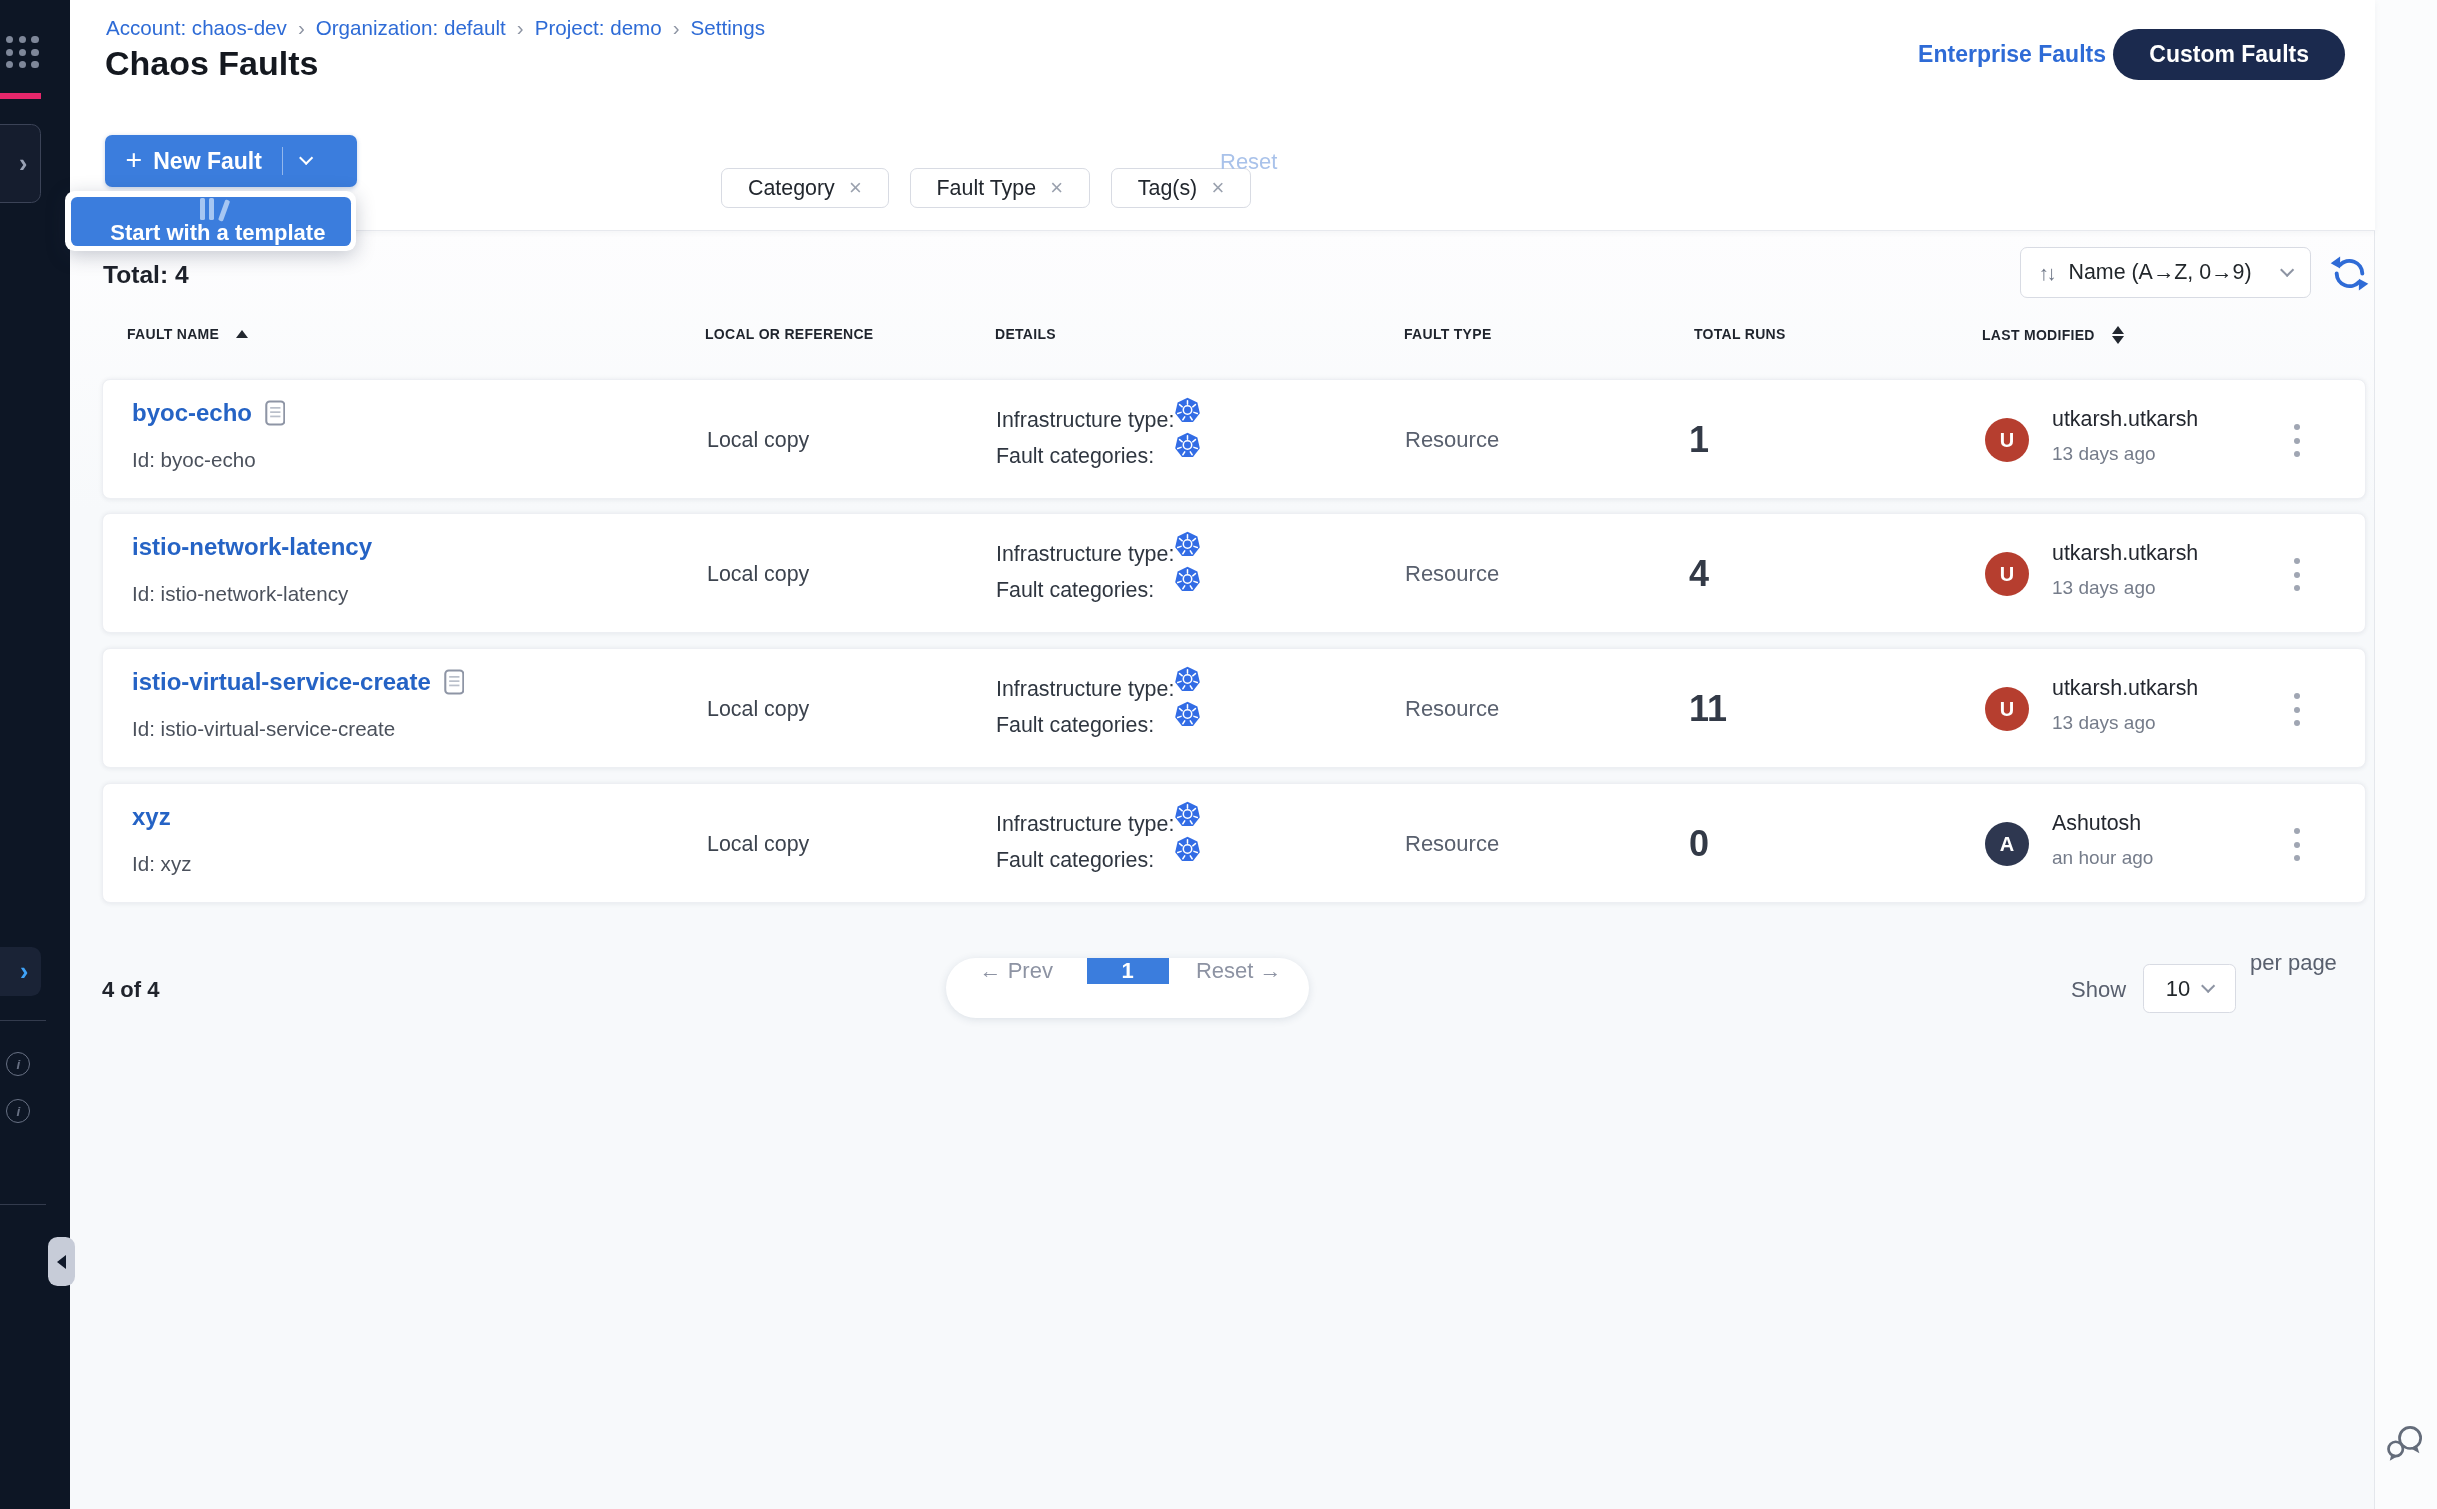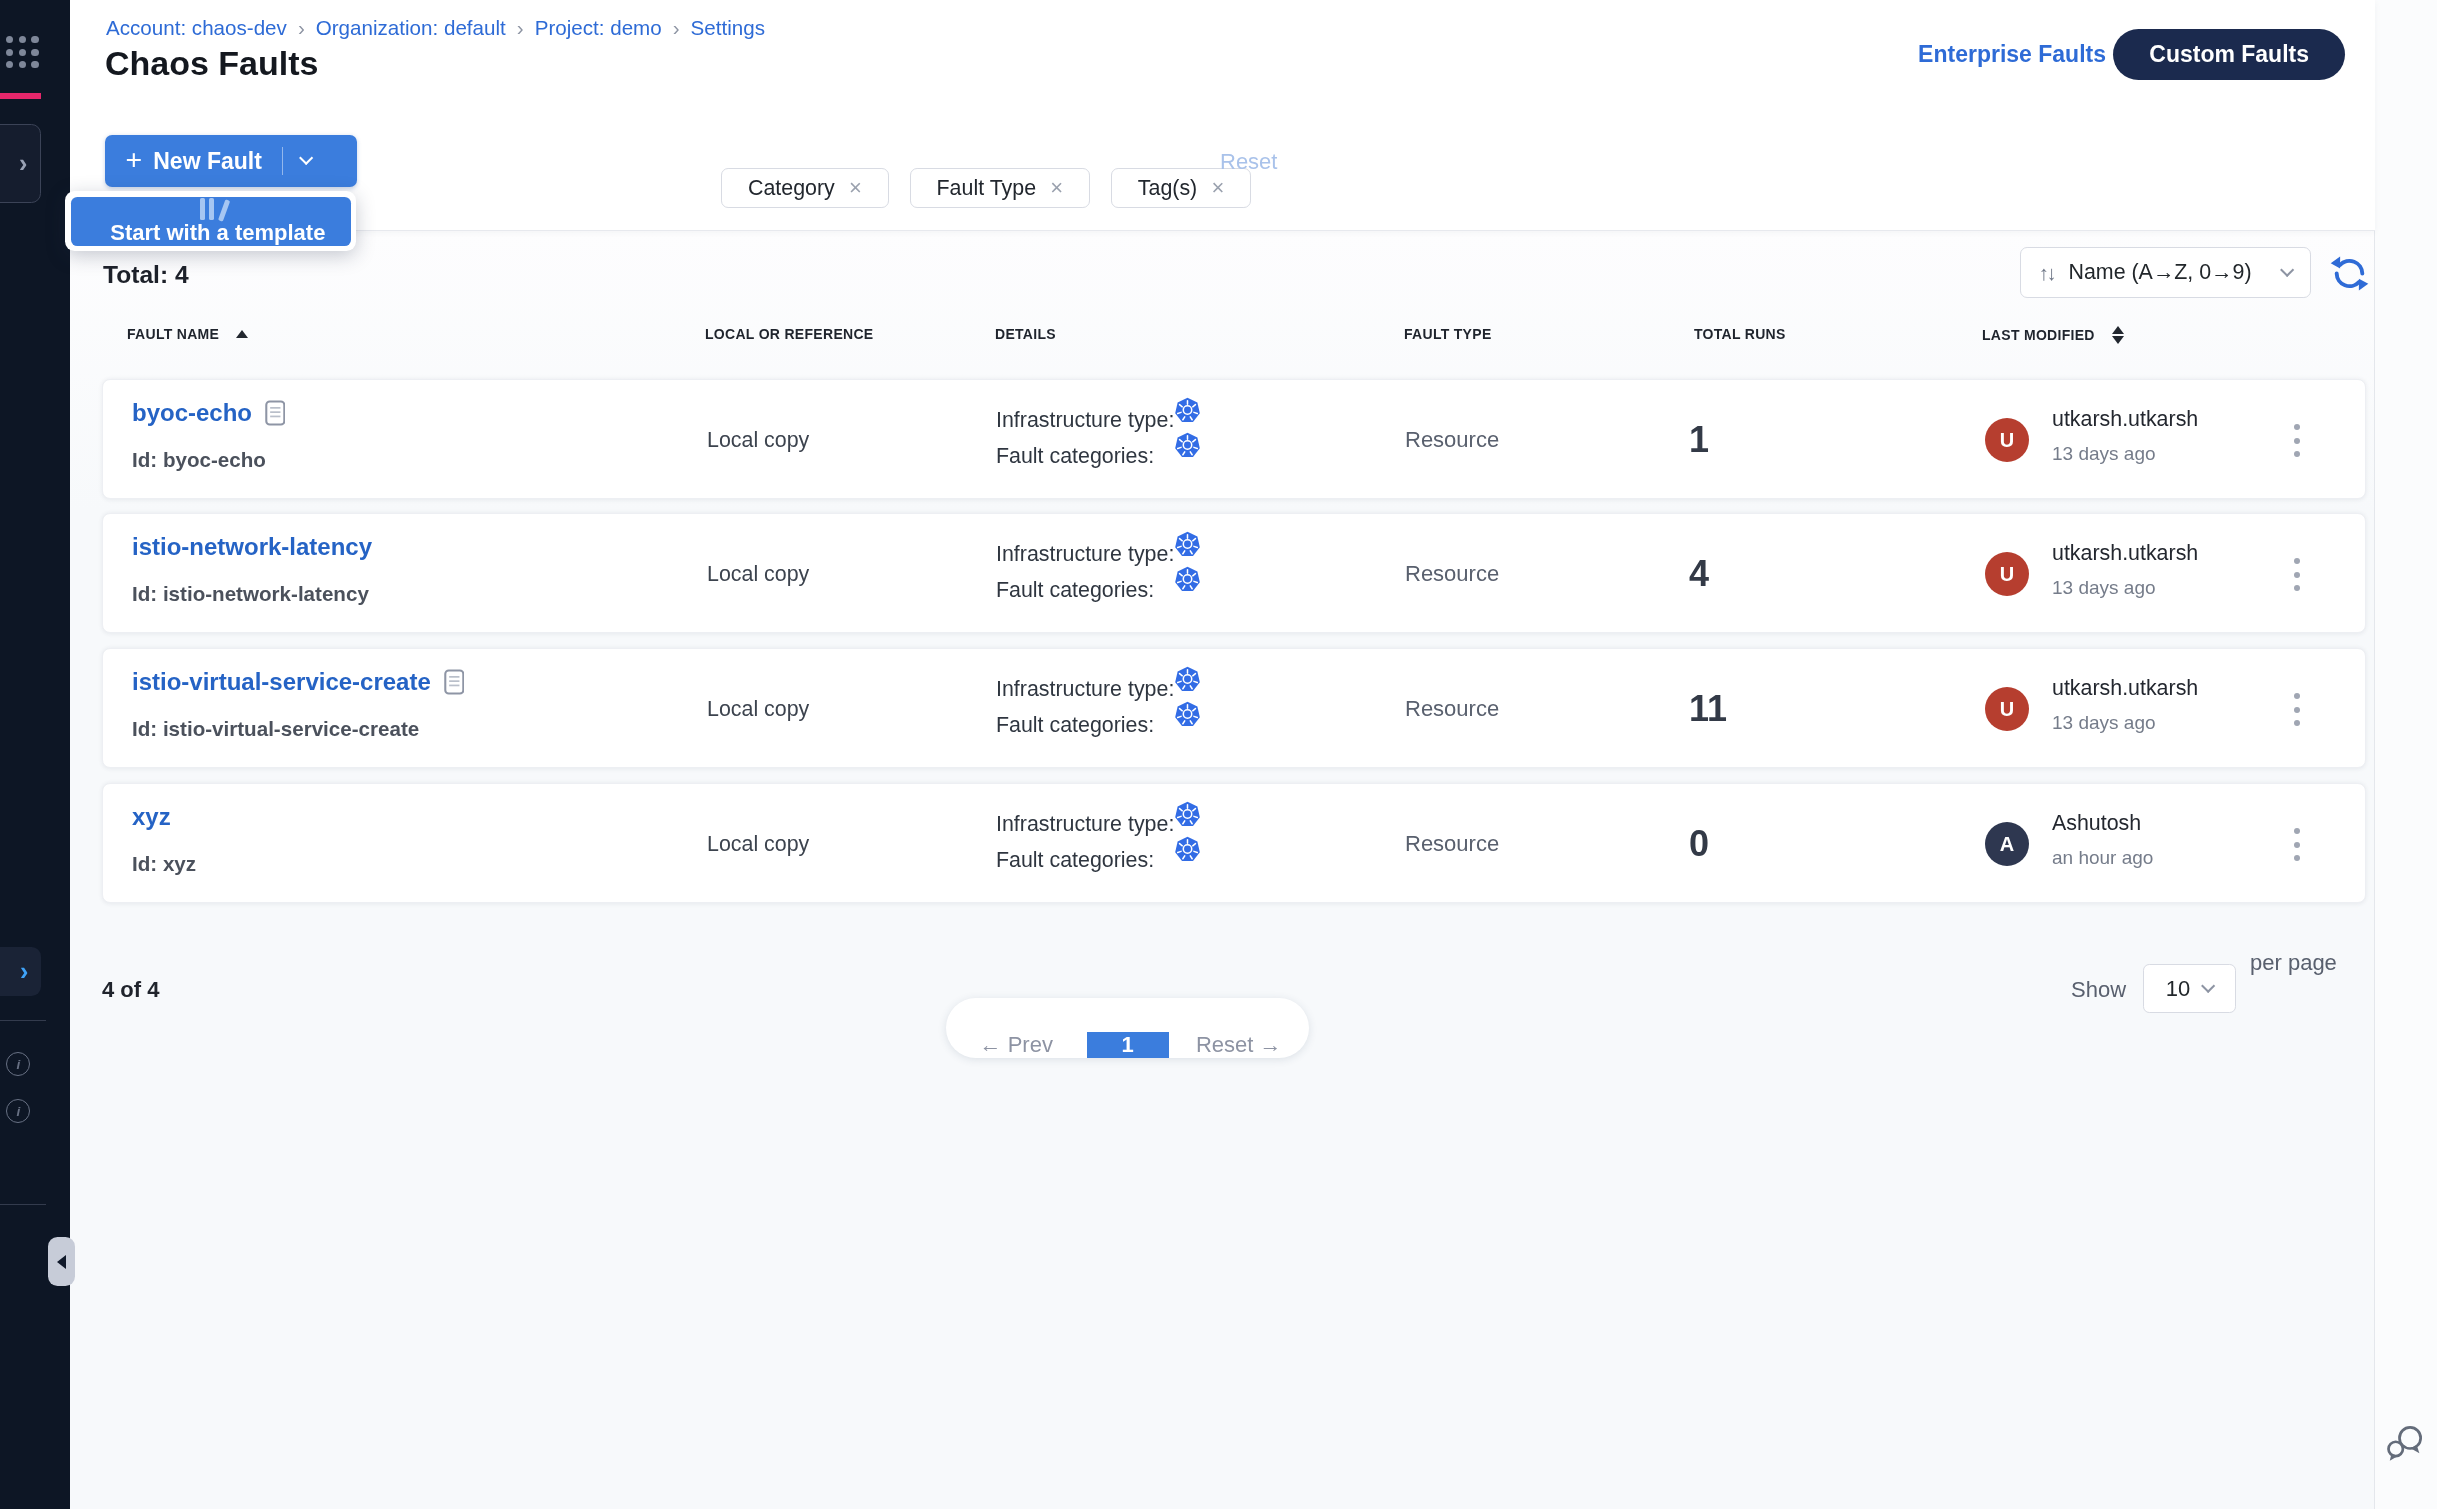--- a/index.html
+++ b/index.html
@@ -107,21 +107,21 @@
   .sort-both { display:flex; flex-direction:column; gap:2.4px; }
   .sort-both .u { width:0;height:0;border-left:6.3px solid transparent;border-right:6.3px solid transparent;
                   border-bottom:8px solid #22272f; }
   .sort-both .d { width:0;height:0;border-left:6.3px solid transparent;border-right:6.3px solid transparent;
                   border-top:8px solid #22272f; }
 
   .row-card { position:absolute; left:32px; width:2264px; height:120px; background:#fff;
               border:0.8px solid #edeff3; border-radius:8px; box-shadow:0 0.8px 4px rgba(35,55,75,.08); }
   .fname { position:absolute; left:29px; top:19px; display:flex; align-items:center; gap:12.7px; }
   .fname .nm { font-size:24px; font-weight:bold; color:#2563c5; cursor:pointer; }
-  .fid { position:absolute; left:29px; top:68px; font-size:20.6px; color:#4b515c;font-weight:bold; }
+  .fid { position:absolute; left:29px; top:68px; font-size:20.6px; color:#4b515c; }
   .flocal { position:absolute; left:604px; top:0; height:120px; display:flex; align-items:center;
             font-size:21.4px; color:#3c434e; }
   .fdetails { position:absolute; left:893px; top:22px; font-size:21.4px; color:#2f3640; line-height:36px; }
   .k8s-col { position:absolute; left:1071px; top:17.4px; display:flex; flex-direction:column; gap:8px; }
   .ftype { position:absolute; left:1302px; top:0; height:120px; display:flex; align-items:center;
            font-size:22px; color:#59606e; }
   .fruns { position:absolute; left:1586px; top:0; height:120px; display:flex; align-items:center;
            font-size:36px; font-weight:bold; color:#333a47; }
   .avatar { position:absolute; left:1882px; top:38px; width:44px; height:44px; border-radius:50%;
             color:#fff; font-size:20px; font-weight:bold; display:flex; align-items:center;
@@ -133,21 +133,21 @@
   .kebab { position:absolute; left:2188px; top:41px; display:flex; flex-direction:column; gap:7.1px;
            cursor:pointer; padding:3.2px; }
   .kebab i { width:6.3px; height:6.3px; border-radius:50%; background:#a0a6b3; display:block; }
 
   .doc-icon { display:inline-block; }
 
   
   .page-count { position:absolute; left:32px; top:977px; font-size:22px; font-weight:bold; color:#20242c; }
   .pager { position:absolute; left:876px; top:958px; width:363px; height:60px; background:#fff;
            border-radius:30px; box-shadow:0 1.6px 8px rgba(40,60,90,.13); display:flex;
-           overflow:hidden; align-items:flex-end;margin-top:40px; }
+           overflow:hidden; align-items:flex-start; }
   .pager .pg-prev, .pager .pg-next { flex:1; display:flex; align-items:center; justify-content:center;
            font-size:22px; color:#8d93a3; cursor:pointer; }
   .pager .pg-active { width:82px; background:#3b7ddd; color:#fff; font-size:22px; font-weight:600;
            display:flex; align-items:center; justify-content:center; cursor:pointer; }
   .show-lbl { position:absolute; left:2001px; top:977px; font-size:22px; color:#59606e; }
   .size-select { position:absolute; left:2073px; top:964px; width:93px; height:49px; background:#fff;
                  border:0.8px solid #d8dbe3; border-radius:6.3px; display:flex; align-items:center;
                  justify-content:center; gap:12.7px; font-size:22px; color:#22272b; cursor:pointer; }
   .perpage-lbl { position:absolute; left:2180px; top:950px; font-size:22px; color:#59606e; }
 </style>

